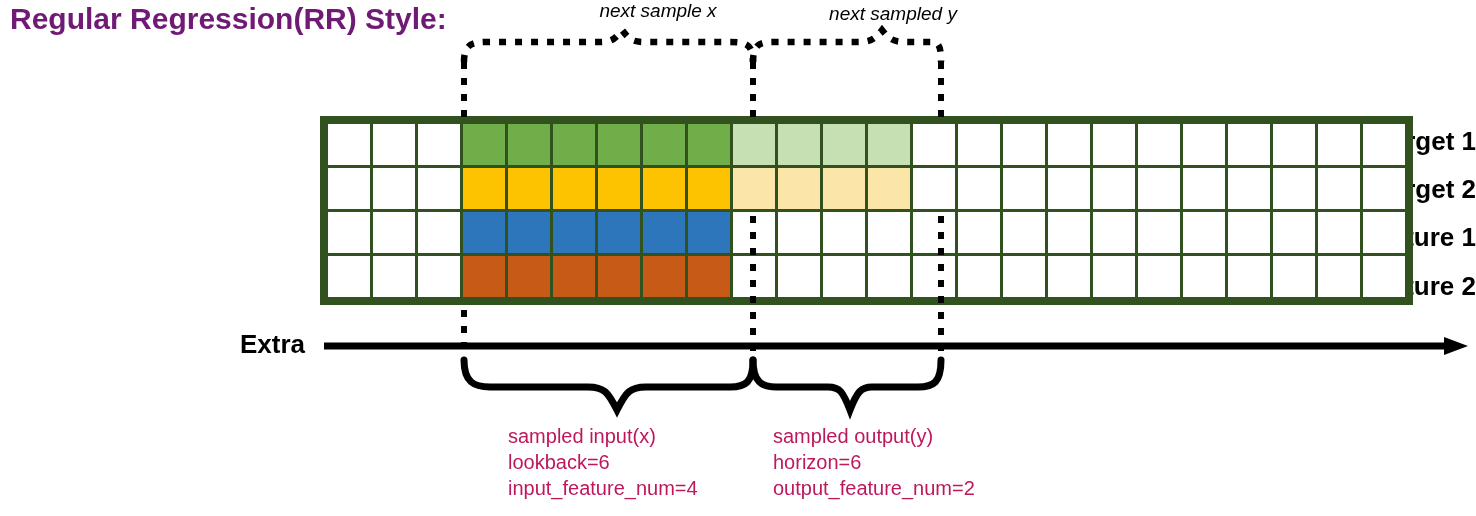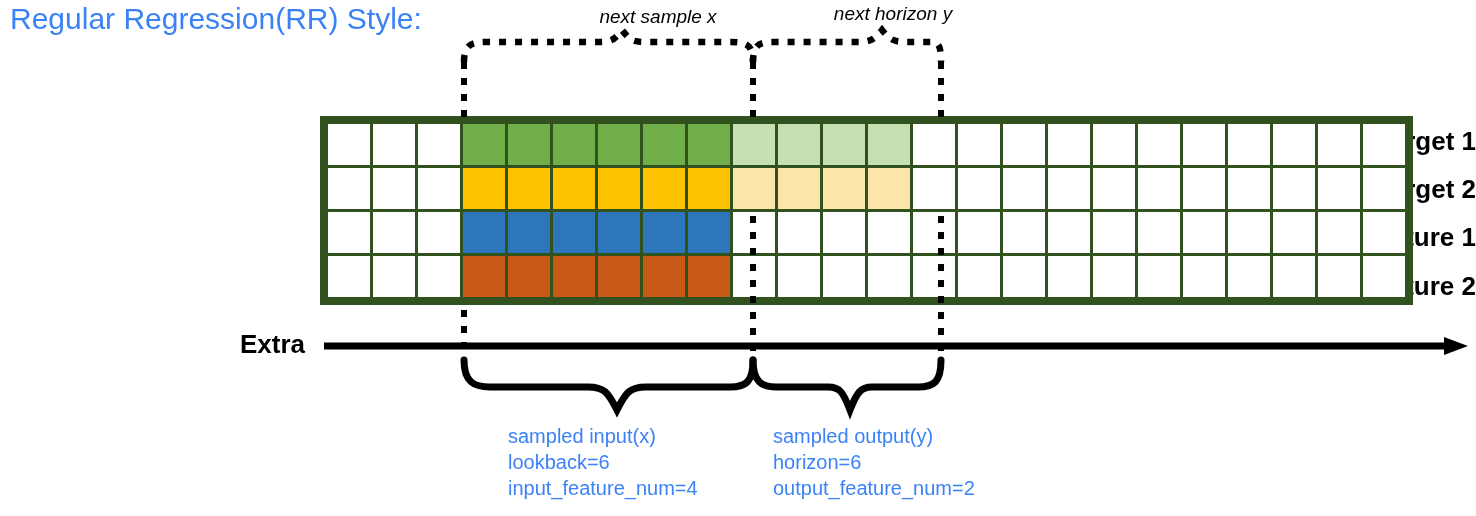--- a/index.html
+++ b/index.html
@@ -7,29 +7,29 @@
     width:1476px;height:516px;
     background:#ffffff;
     font-family:"Liberation Sans", sans-serif;
     overflow:hidden;
     position:relative;
   }
   #stage{position:absolute;left:0;top:0;width:1476px;height:516px;}
 
   .page-title{
     position:absolute; left:10px; top:2px;
-    font-size:30px; font-weight:normal; color:#3b82f6;
+    font-size:30px; font-weight:bold; color:#701a75;
     letter-spacing:0px; white-space:nowrap;
   }
 
   .brace-label{
     position:absolute; font-style:italic; font-size:19px;
     color:#000; white-space:nowrap; text-align:center;
   }
-  #lbl-next-x{ left:563px; top:6px; width:190px;font-style:italic; }
+  #lbl-next-x{ left:563px; top:0; width:190px;font-style:italic; }
   #lbl-next-y{ left:798px; top:3px; width:190px; }
 
   
   .row-label{
     position:absolute; right:0; width:305px;
     text-align:right; font-size:26px; font-weight:bold; color:#000;
     white-space:nowrap;
   }
   #rowlab-0{ top:126px; }
   #rowlab-1{ top:174px; }
@@ -57,35 +57,35 @@
   }
 
   
   #time-axis{ position:absolute; left:316px; top:337px; width:1152px; height:18px; }
 
   
   #overlay{ position:absolute; left:0; top:0; width:1476px; height:516px; pointer-events:none; }
 
   
   .caption{
-    position:absolute; font-size:20px; color:#3b82f6; line-height:26px;
+    position:absolute; font-size:20px; color:#be185d; line-height:26px;
     white-space:pre; font-weight:normal;
   }
   #cap-input{ left:508px; top:423px; }
   #cap-output{ left:773px; top:423px; }
 </style>
 </head>
 <body>
 
 <div id="stage">
 
   <div class="page-title">Regular Regression(RR) Style:</div>
 
   <div class="brace-label" id="lbl-next-x">next sample x</div>
-  <div class="brace-label" id="lbl-next-y">next horizon y</div>
+  <div class="brace-label" id="lbl-next-y">next sampled y</div>
 
   <div class="row-label" id="rowlab-0">Target 1</div>
   <div class="row-label" id="rowlab-1">Target 2</div>
   <div class="row-label" id="rowlab-2">Extra Feature 1</div>
   <div class="row-label" id="rowlab-3">Extra Feature 2</div>
 
   <div id="time-label">Extra</div>
 
   <div id="grid">
     <table>

